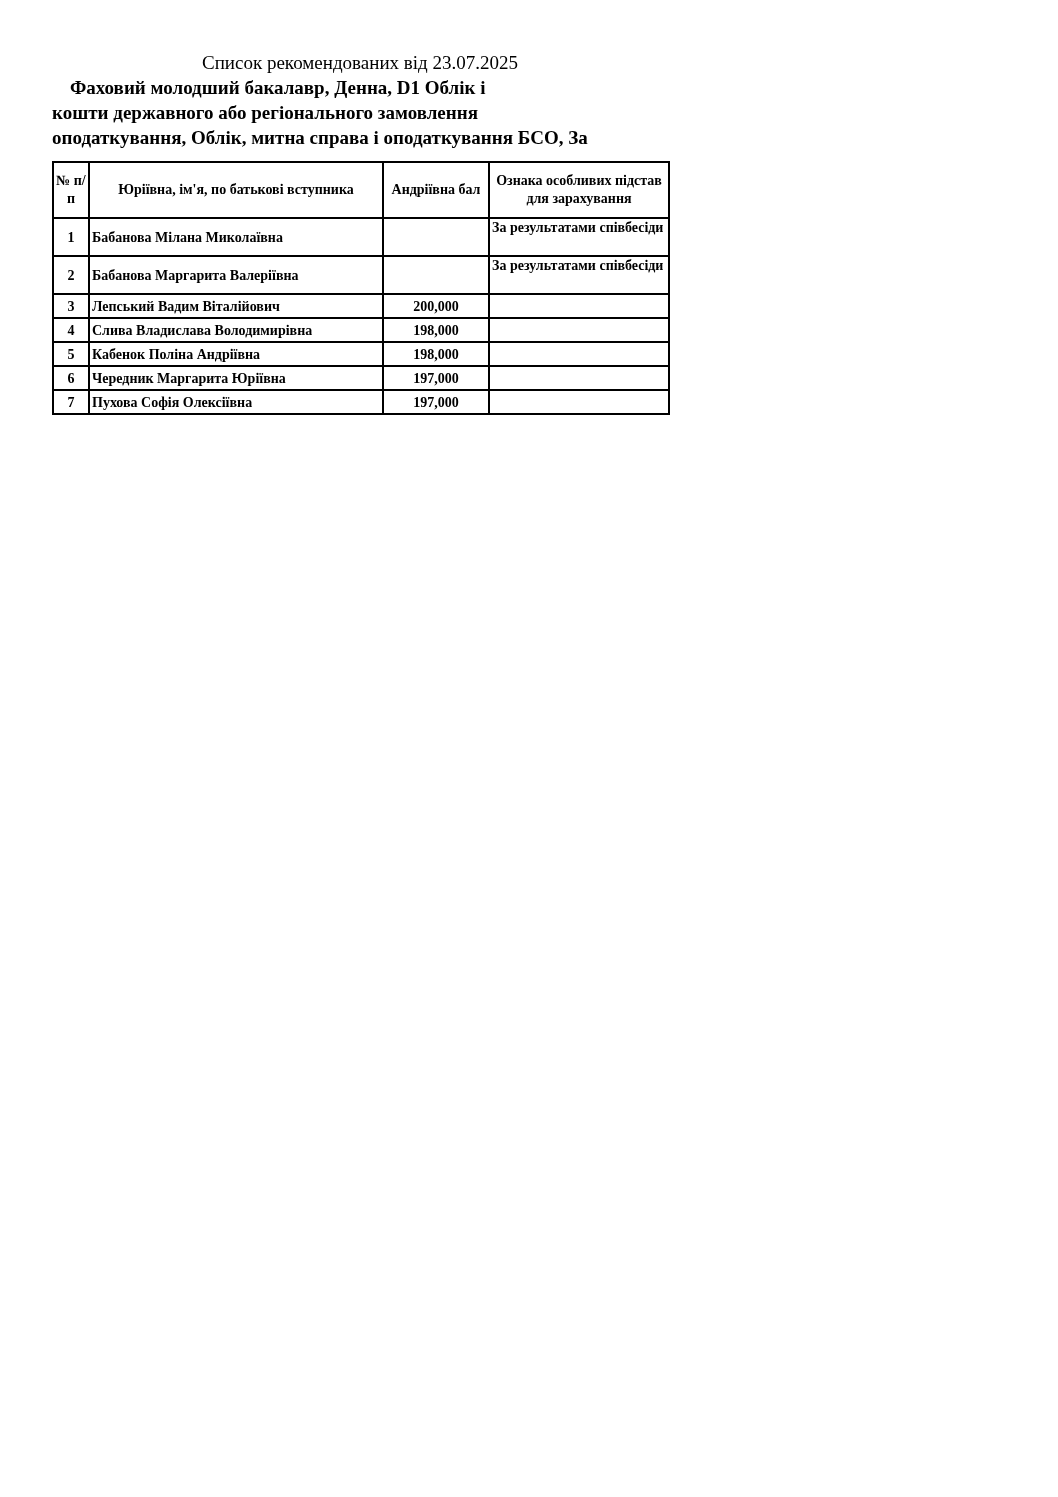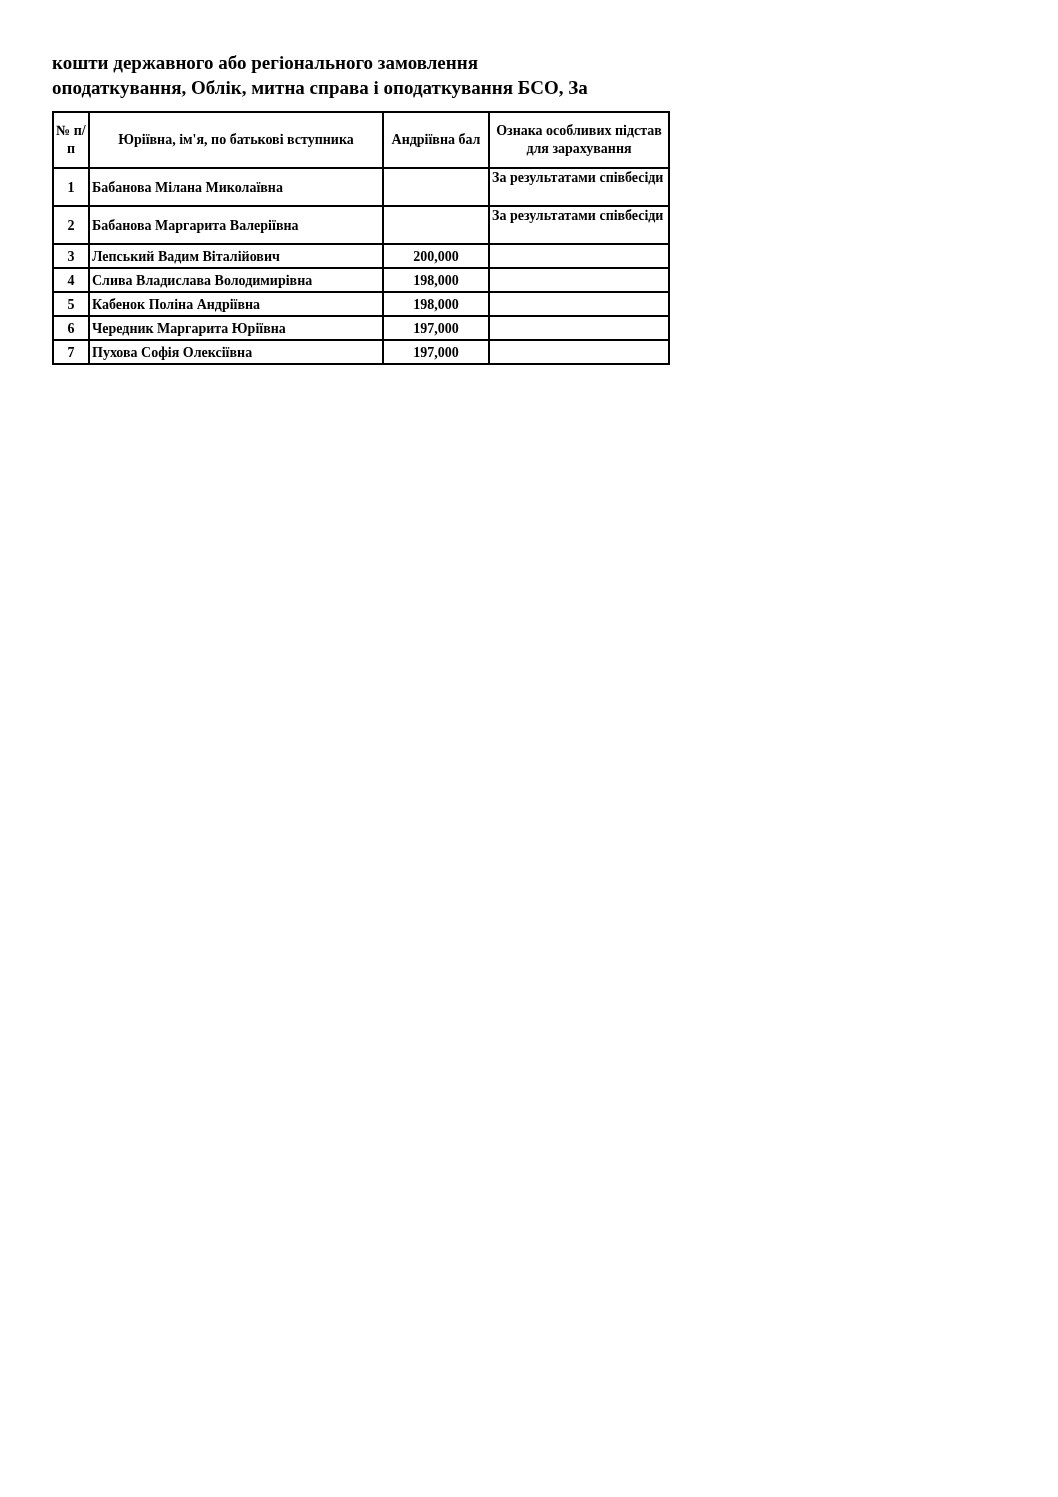--- a/index.html
+++ b/index.html
@@ -70,22 +70,24 @@
   td.basis { text-align: left; vertical-align: top; }
   tr.tall td  { height: 36px; }
   tr.short td { height: 22px; }
 </style>
 </head>
 <body>
 
 <div class="page">
   <div class="content">
 
+    <div class="doc-title">Список рекомендованих від 23.07.2025</div>
 
     <div class="doc-subtitle">
+      <div class="line-indent">Фаховий молодший бакалавр, Денна, D1 Облік і</div>
       <div>кошти державного або регіонального замовлення</div>
       <div>оподаткування, Облік, митна справа і оподаткування БСО, За</div>
     </div>
 
     <table class="applicants">
       <colgroup>
         <col class="c-num">
         <col class="c-name">
         <col class="c-score">
         <col class="c-basis">

